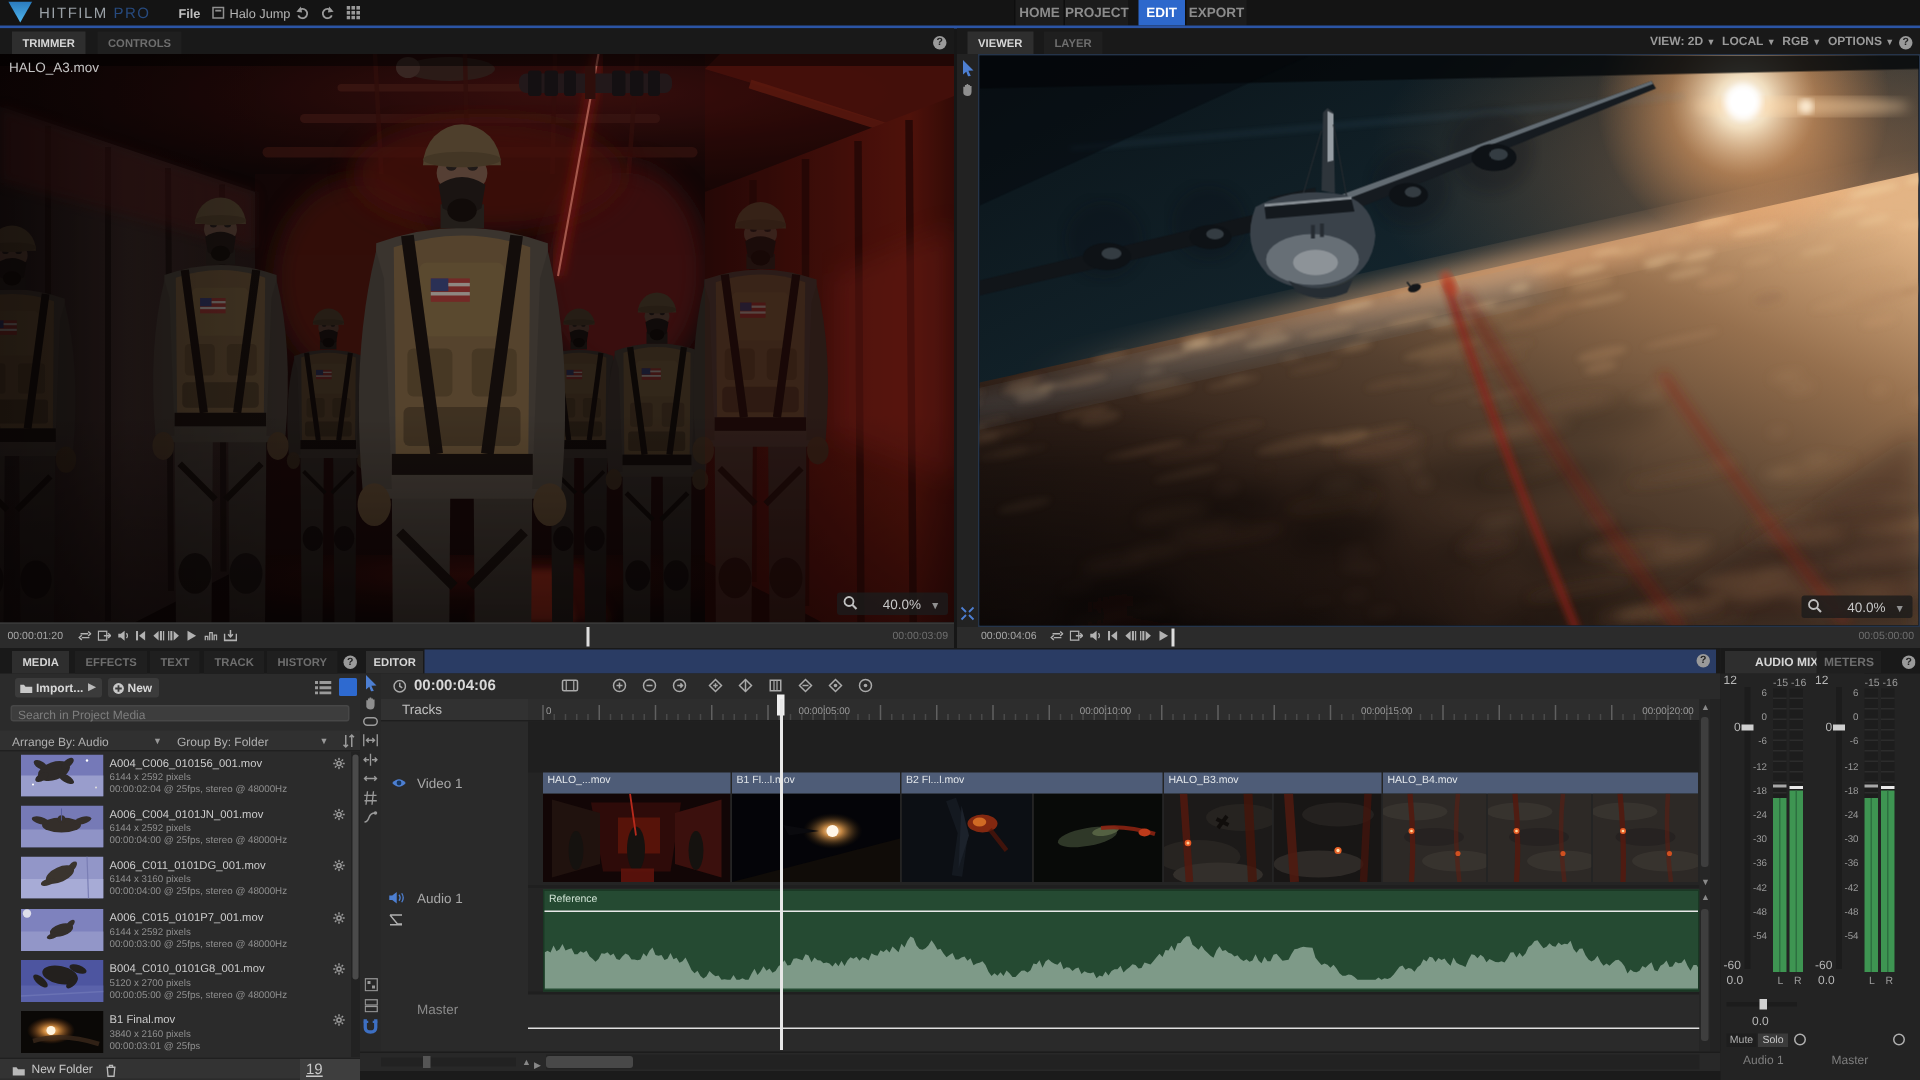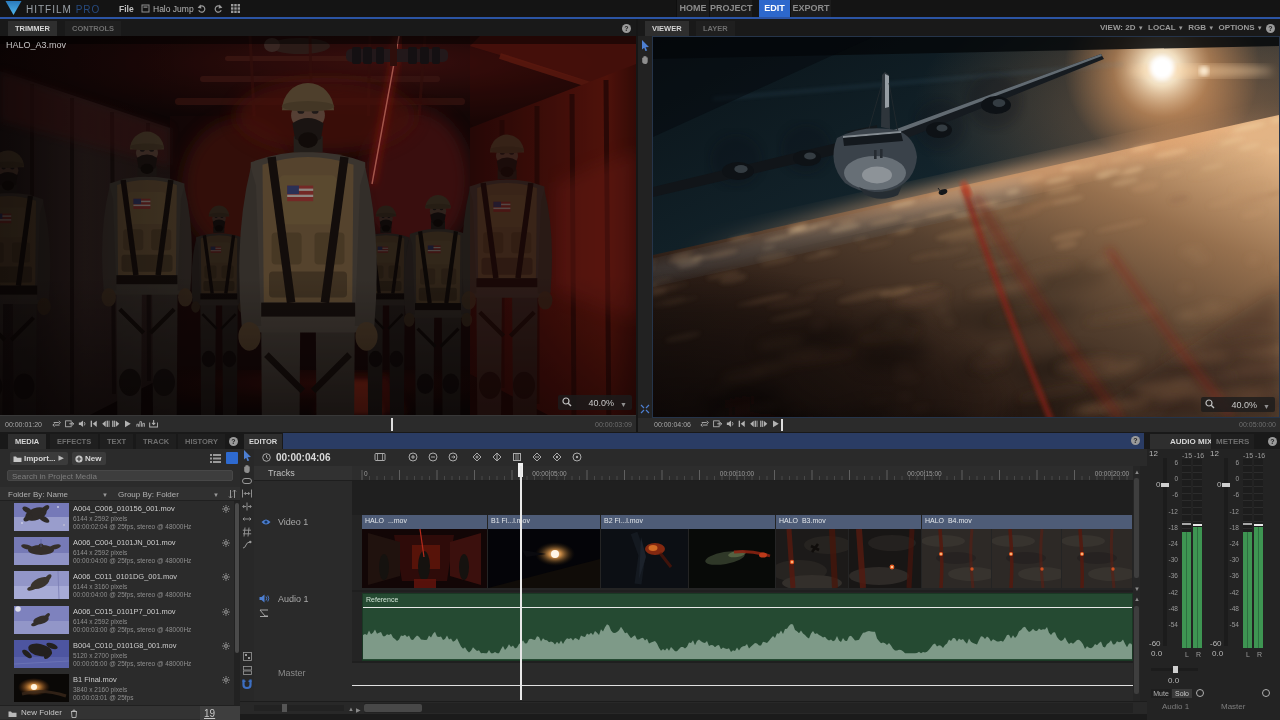--- a/index.html
+++ b/index.html
@@ -864,21 +864,21 @@
           <rect x="3" y="3.5" width="8" height="2"></rect>
           <rect x="0" y="7" width="2" height="2"></rect>
           <rect x="3" y="7" width="8" height="2"></rect>
         </g>
       </svg>
  <div class="a" style="left:226px;top:20px;width:12px;height:12px;background:#2e6ad0;border-radius:1px;"></div>
  <div class="a" style="left:7px;top:38px;width:226px;height:11px;background:#3d3d3d;border:1px solid #474747;border-radius:2px;">
    <div class="a" style="left:4px;top:1px;color:#7e7e7e;font-size:8px;">Search in Project Media</div>
  </div>
  <div class="a" style="left:0;top:55px;width:240px;height:14px;background:#303030;border-bottom:1px solid #202020;">
-   <div class="a" style="left:8px;top:3px;color:#b0b0b0;font-size:8px;">Folder By: Name</div>
+   <div class="a" style="left:8px;top:3px;color:#b0b0b0;font-size:8px;">Arrange By: Audio</div>
    <div class="a" style="left:102px;top:5px;color:#999;font-size:6px;">▼</div>
    <div class="a" style="left:118px;top:3px;color:#b0b0b0;font-size:8px;">Group By: Folder</div>
    <div class="a" style="left:213px;top:5px;color:#999;font-size:6px;">▼</div>
    <svg class="a" style="left:228px;top:2px" width="9" height="10" viewBox="0 0 9 10">
           <path d="M2.5 1 L2.5 9 M1 7.5 L2.5 9 L4 7.5" stroke="#9a9a9a" fill="none"></path>
           <path d="M6.5 9 L6.5 1 M5 2.5 L6.5 1 L8 2.5" stroke="#9a9a9a" fill="none"></path>
         </svg>
  </div>
  <div class="a" style="left:234px;top:69px;width:6px;height:204px;background:#222;">
         <div class="a" style="left:1px;top:2px;width:4px;height:150px;background:#4a4a4a;border-radius:2px;"></div>

